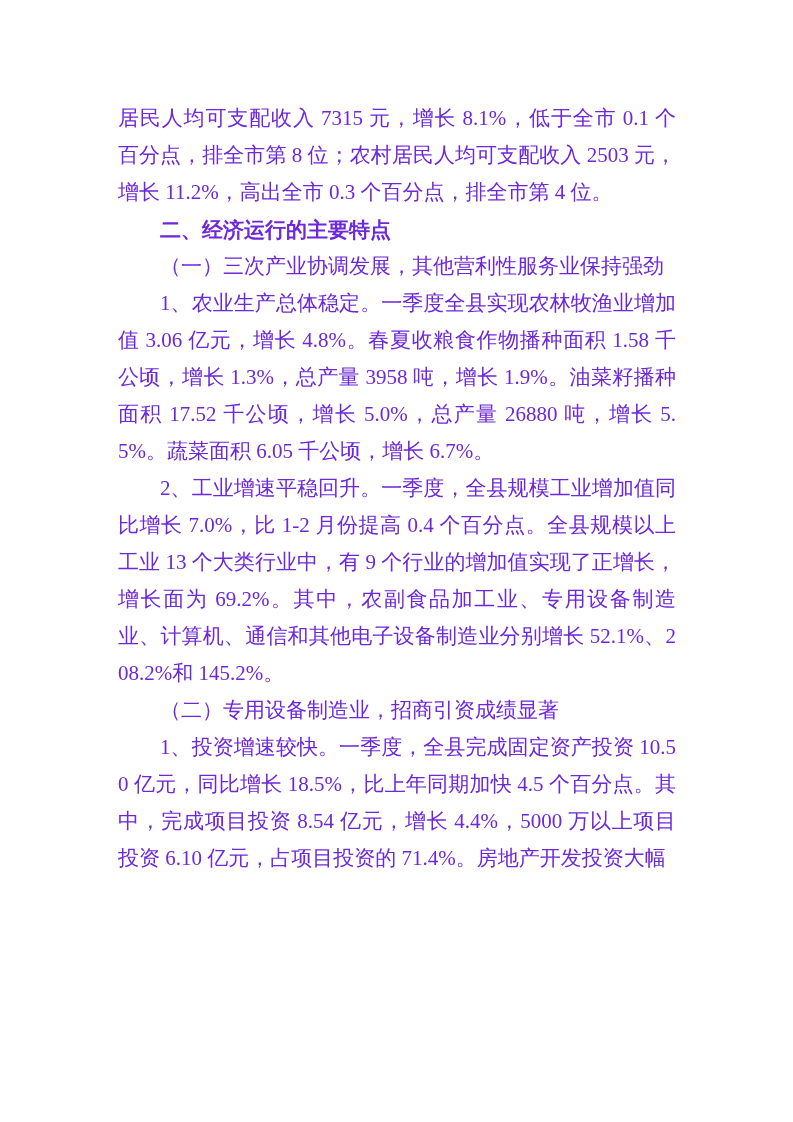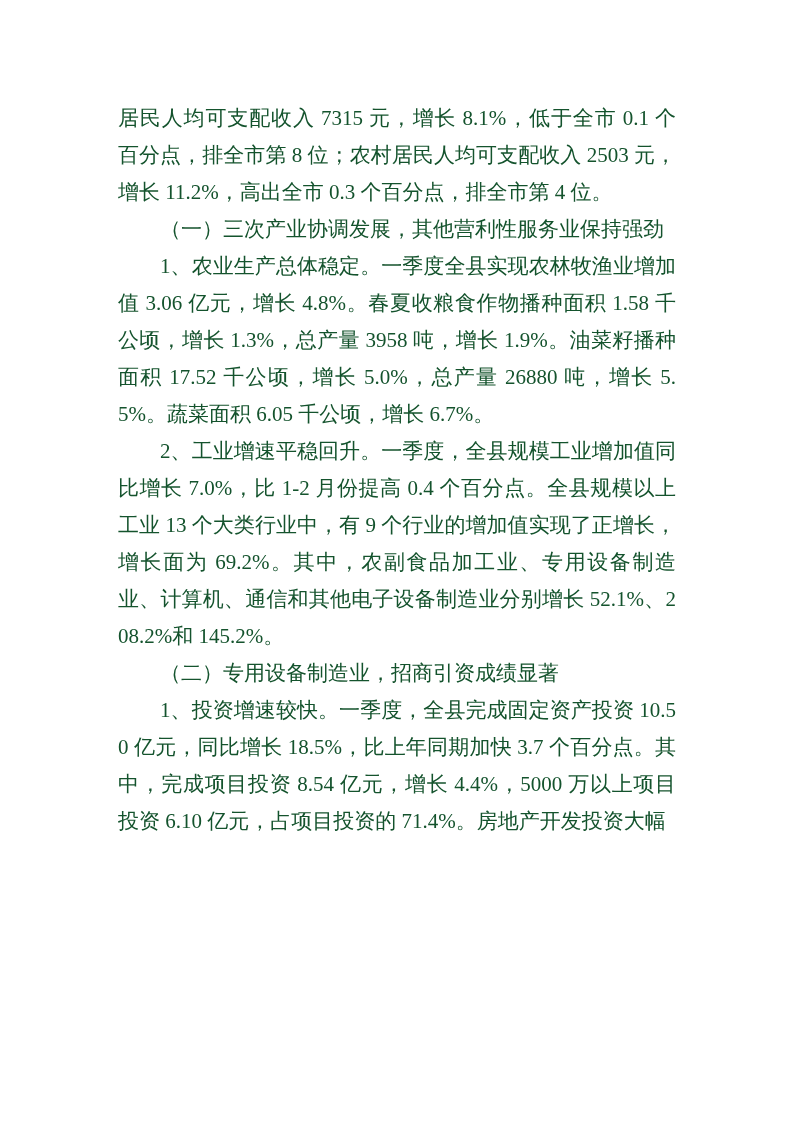--- a/index.html
+++ b/index.html
@@ -6,21 +6,21 @@
     margin: 0;
     padding: 0;
     background: #ffffff;
   }
   .page {
     position: relative;
     width: 793px;
     height: 1122px;
     background: #ffffff;
     overflow: hidden;
-    color: #14532d;
+    color: #6d28d9;
     font-family: "Liberation Serif", "DejaVu Serif", serif;
   }
   .content {
     position: absolute;
     left: 118px;
     top: 100px;
     width: 558px;
     font-size: 21px;
     line-height: 37px;
   }
@@ -41,19 +41,20 @@
   .subheading {
     
   }
 </style>
 </head>
 <body>
 
 <div class="page">
   <div class="content">
     <p class="para">居民人均可支配收入 7315 元，增长 8.1%，低于全市 0.1 个百分点，排全市第 8 位；农村居民人均可支配收入 2503 元，增长 11.2%，高出全市 0.3 个百分点，排全市第 4 位。</p>
+    <p class="para indent heading">二、经济运行的主要特点</p>
     <p class="para indent subheading">（一）三次产业协调发展，其他营利性服务业保持强劲</p>
     <p class="para indent">1、农业生产总体稳定。一季度全县实现农林牧渔业增加值 3.06 亿元，增长 4.8%。春夏收粮食作物播种面积 1.58 千公顷，增长 1.3%，总产量 3958 吨，增长 1.9%。油菜籽播种面积 17.52 千公顷，增长 5.0%，总产量 26880 吨，增长 5.5%。蔬菜面积 6.05 千公顷，增长 6.7%。</p>
     <p class="para indent">2、工业增速平稳回升。一季度，全县规模工业增加值同比增长 7.0%，比 1-2 月份提高 0.4 个百分点。全县规模以上工业 13 个大类行业中，有 9 个行业的增加值实现了正增长，增长面为 69.2%。其中，农副食品加工业、专用设备制造业、计算机、通信和其他电子设备制造业分别增长 52.1%、208.2%和 145.2%。</p>
     <p class="para indent subheading">（二）专用设备制造业，招商引资成绩显著</p>
-    <p class="para indent">1、投资增速较快。一季度，全县完成固定资产投资 10.50 亿元，同比增长 18.5%，比上年同期加快 3.7 个百分点。其中，完成项目投资 8.54 亿元，增长 4.4%，5000 万以上项目投资 6.10 亿元，占项目投资的 71.4%。房地产开发投资大幅</p>
+    <p class="para indent">1、投资增速较快。一季度，全县完成固定资产投资 10.50 亿元，同比增长 18.5%，比上年同期加快 4.5 个百分点。其中，完成项目投资 8.54 亿元，增长 4.4%，5000 万以上项目投资 6.10 亿元，占项目投资的 71.4%。房地产开发投资大幅</p>
   </div>
 </div>
 
 </body></html>

